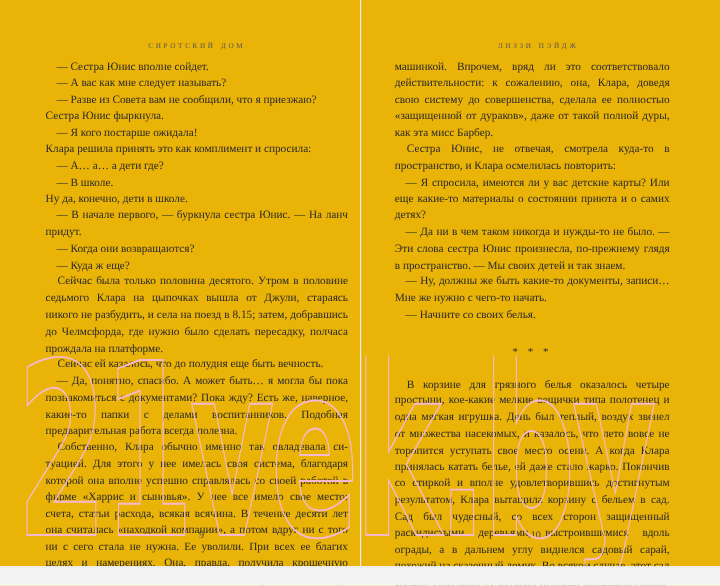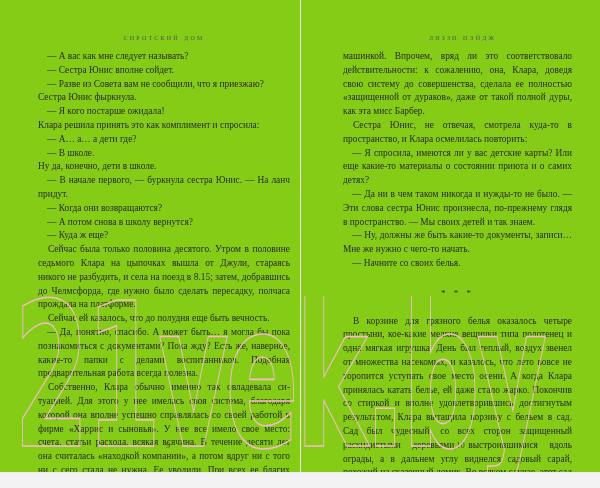--- a/index.html
+++ b/index.html
@@ -2,26 +2,26 @@
 <html><head>
 <meta charset="utf-8">
 <style>
   html, body { margin: 0; padding: 0; }
   body {
     width: 600px; height: 488px; overflow: hidden; position: relative;
     background: #ffffff;
     font-family: "Liberation Serif", "DejaVu Serif", serif;
     color: #2a2a2a;
   }
-  .spread { position: absolute; left: 0; top: 0; width: 600px; height: 472px; background: #84cc16; }
+  .spread { position: absolute; left: 0; top: 0; width: 600px; height: 472px; background: #eab308; }
   .gutter { position: absolute; left: 300px; top: 0; width: 1px; height: 472px; background: #ededed; }
   .bottom-strip { position: absolute; left: 0; top: 472px; width: 600px; height: 16px; background: #f3f3f3; border-top: 1px solid #ececec; }
   .page { position: absolute; top: 0; height: 472px; }
   .page.left { left: 0; width: 300px; }
-  .page.right { left: 301px; width: 299px; }
+  .page.right { left: 287px; width: 299px; }
   .running-head {
     position: absolute; top: 32px; width: 100%; text-align: center;
     font-size: 8.5px; letter-spacing: 2.2px; color: #555;
     text-transform: lowercase; font-variant: small-caps;
   }
   .page.left .running-head { left: 14px; }
   .page.right .running-head { left: 12px; }
   .text {
     position: absolute; top: 50px;
     font-size: 9.4px; line-height: 13.8px; text-align: justify;
@@ -46,32 +46,31 @@
   }
 </style>
 </head>
 <body>
 
 <div class="spread">
 
   <div class="page left">
     <div class="running-head">Сиротский дом</div>
     <div class="text">
+      <p class="dialog">— Сестра Юнис вполне сойдет.</p>
       <p class="dialog">— А вас как мне следует называть?</p>
-      <p class="dialog">— Сестра Юнис вполне сойдет.</p>
       <p class="dialog">— Разве из Совета вам не сообщили, что я приезжаю?</p>
       <p class="noindent">Сестра Юнис фыркнула.</p>
       <p class="dialog">— Я кого постарше ожидала!</p>
       <p class="noindent">Клара решила принять это как комплимент и спросила:</p>
       <p class="dialog">— А… а… а дети где?</p>
       <p class="dialog">— В школе.</p>
       <p class="noindent it">Ну да, конечно, дети в школе.</p>
       <p class="dialog">— В начале первого, — буркнула сестра Юнис. — На ланч придут.</p>
       <p class="dialog">— Когда они возвращаются?</p>
-      <p class="dialog">— А потом снова в школу вернутся?</p>
       <p class="dialog">— Куда ж еще?</p>
       <p>Сейчас была только половина десятого. Утром в полови­не седьмого Клара на цыпочках вышла от Джули, стараясь никого не разбудить, и села на поезд в 8.15; затем, добрав­шись до Челмсфорда, где нужно было сделать пересадку, полчаса прождала на платформе.</p>
       <p>Сейчас ей казалось, что до полудня еще быть вечность.</p>
       <p class="dialog">— Да, понятно, спасибо. А может быть… я могла бы пока познакомиться с документами? Пока жду? Есть же, наверное, какие-то папки с делами воспитанников. Подоб­ная предварительная работа всегда полезна.</p>
       <p>Собственно, Клара обычно именно так овладевала си­туацией. Для этого у нее имелась своя система, благодаря которой она вполне успешно справлялась со своей рабо­той в фирме «Харрис и сыновья». У нее все имело свое ме­сто: счета, статьи расхода, всякая всячина. В течение десяти лет она считалась «находкой компании», а потом вдруг ни с того ни с сего стала не нужна. Ее уволили. При всех ее бла­гих целях и намерениях. Она, правда, получила крошечную компенсацию, но тем не менее была именно уволена. И те­перь надеялась лишь, что великовозрастная мисс Барбер, занив­шая ее место, чувствует себя крайне неловко на любимом вращающемся стуле Клары за обожаемой Кларой пишущей</p>
     </div>
     <div class="folio">9</div>
   </div>
 
   <div class="gutter"></div>

